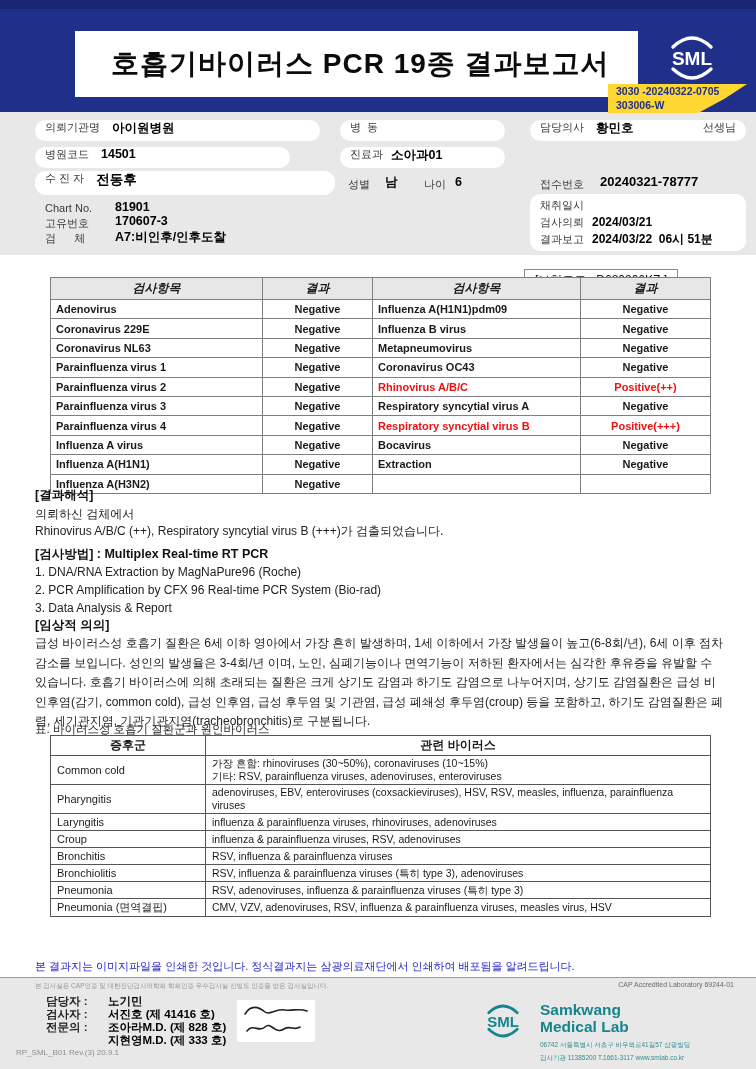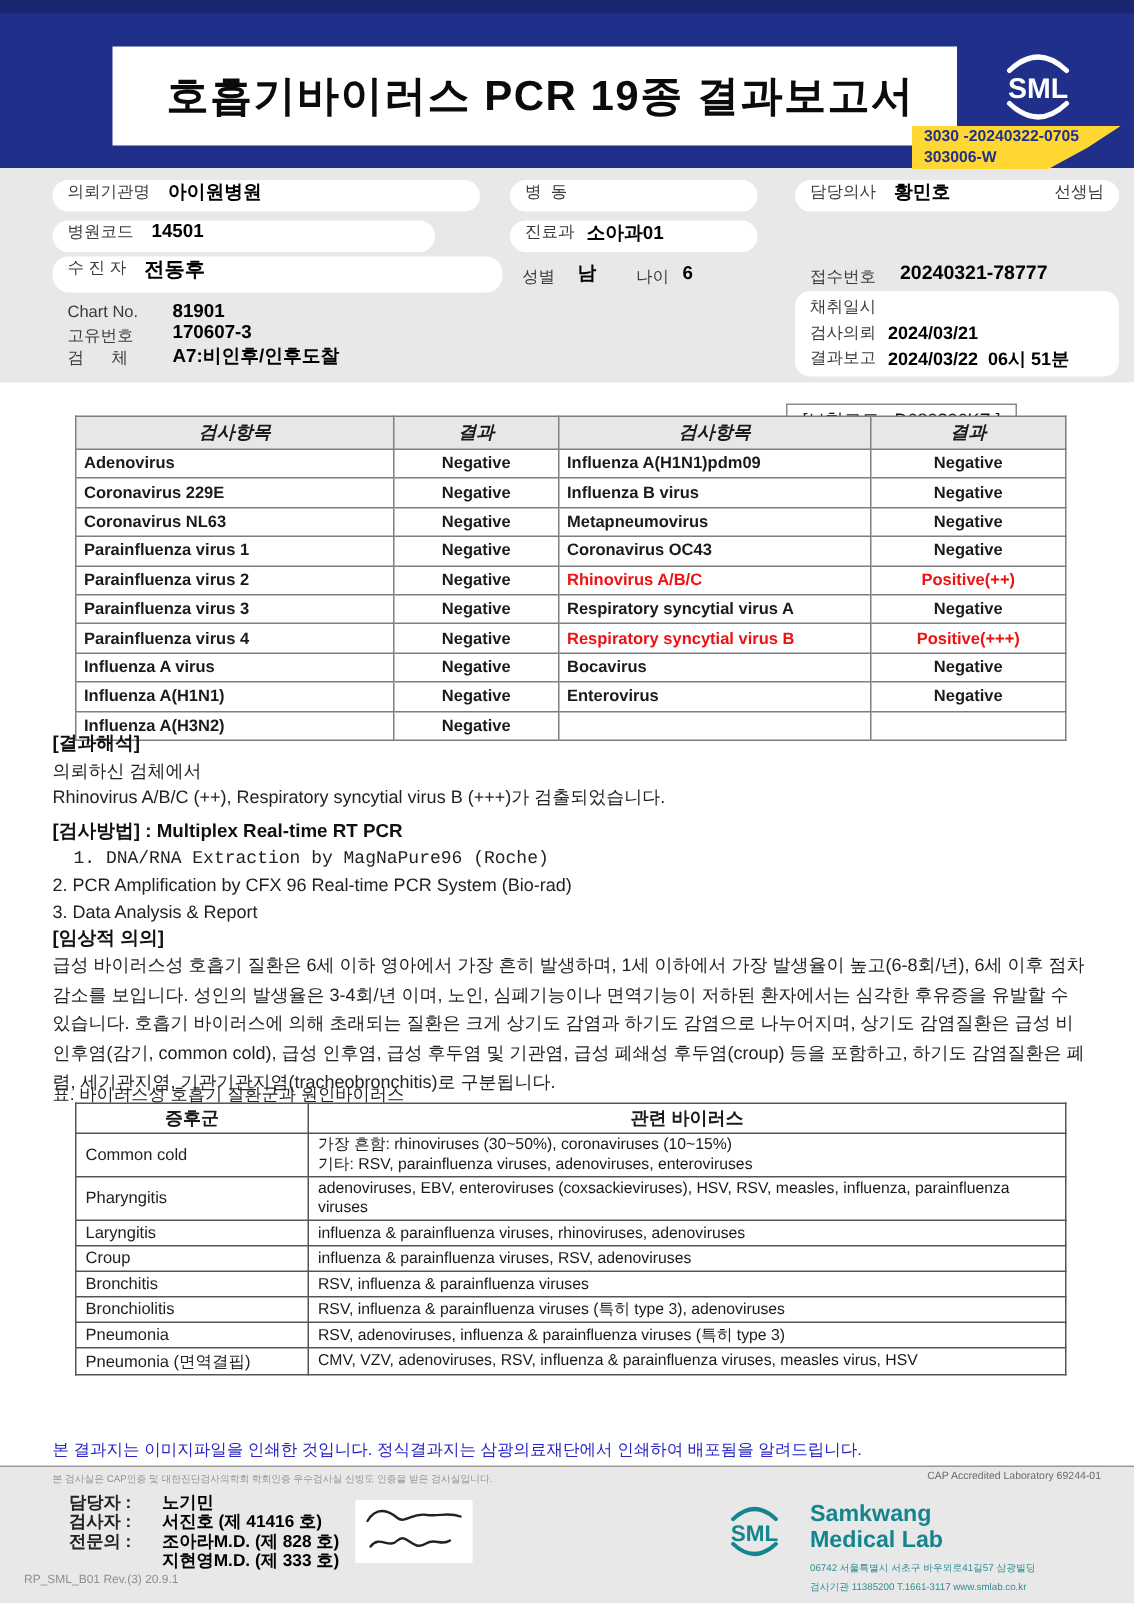--- a/index.html
+++ b/index.html
@@ -194,38 +194,38 @@
         </tr>
       <tr>
           <td class="name">Influenza A virus</td>
           <td class="res">Negative</td>
           <td class="name">Bocavirus</td>
           <td class="res">Negative</td>
         </tr>
       <tr>
           <td class="name">Influenza A(H1N1)</td>
           <td class="res">Negative</td>
-          <td class="name">Enterovirus</td>
+          <td class="name">Extraction</td>
           <td class="res">Negative</td>
         </tr>
       <tr>
           <td class="name">Influenza A(H3N2)</td>
           <td class="res">Negative</td>
           <td class="name"></td>
           <td class="res"></td>
         </tr>
     </tbody>
   </table>
 
   <div class="sec-h" style="left:35px;top:487px;">[결과해석]</div>
   <div class="sec-t" style="left:35px;top:506px;">의뢰하신 검체에서</div>
   <div class="sec-t" style="left:35px;top:523px;">Rhinovirus A/B/C (++), Respiratory syncytial virus B (+++)가 검출되었습니다.</div>
 
   <div class="sec-h" style="left:35px;top:546px;">[검사방법] : Multiplex Real-time RT PCR</div>
-  <div class="sec-t" style="left:49px;top:565px;font-family:Liberation Mono, monospace;">1. DNA/RNA Extraction by MagNaPure96 (Roche)</div>
+  <div class="sec-t" style="left:35px;top:565px;">1. DNA/RNA Extraction by MagNaPure96 (Roche)</div>
   <div class="sec-t" style="left:35px;top:583px;">2. PCR Amplification by CFX 96 Real-time PCR System (Bio-rad)</div>
   <div class="sec-t" style="left:35px;top:601px;">3. Data Analysis &amp; Report</div>
 
   <div class="sec-h" style="left:35px;top:617px;">[임상적 의의]</div>
   <div class="para" style="top:634px;">급성 바이러스성 호흡기 질환은 6세 이하 영아에서 가장 흔히 발생하며, 1세 이하에서 가장 발생율이 높고(6-8회/년), 6세 이후 점차 감소를 보입니다. 성인의 발생율은 3-4회/년 이며, 노인, 심폐기능이나 면역기능이 저하된 환자에서는 심각한 후유증을 유발할 수 있습니다. 호흡기 바이러스에 의해 초래되는 질환은 크게 상기도 감염과 하기도 감염으로 나누어지며, 상기도 감염질환은 급성 비인후염(감기, common cold), 급성 인후염, 급성 후두염 및 기관염, 급성 폐쇄성 후두염(croup) 등을 포함하고, 하기도 감염질환은 폐렴, 세기관지염, 기관기관지염(tracheobronchitis)로 구분됩니다.</div>
 
   <div class="sec-t" style="left:35px;top:722px;font-size:11.5px;">표. 바이러스성 호흡기 질환군과 원인바이러스</div>
   <table class="syn">
     <colgroup>
         <col style="width:155px">

